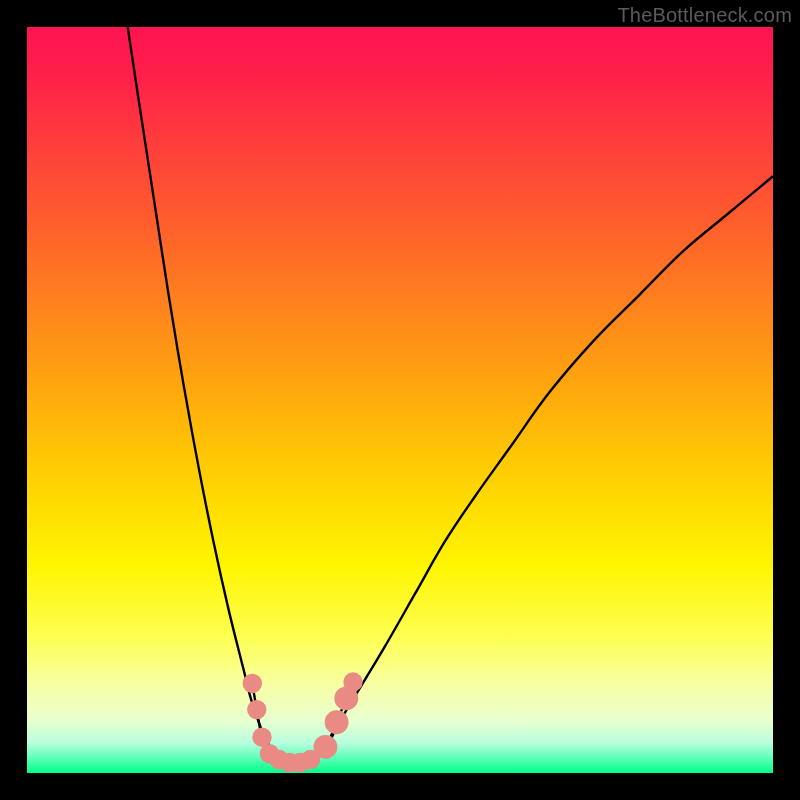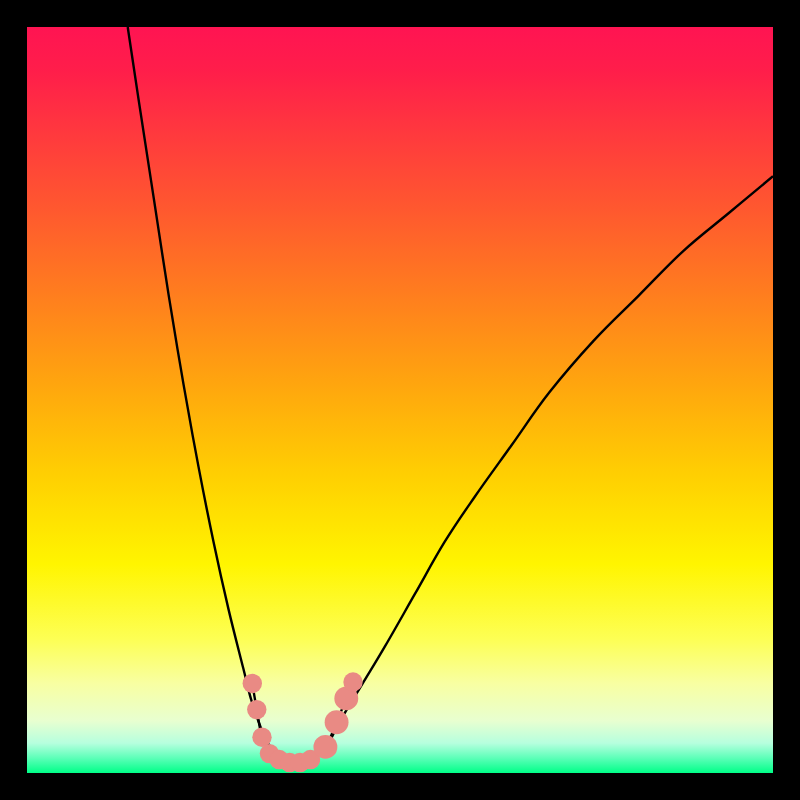--- a/index.html
+++ b/index.html
@@ -77,13 +77,14 @@
           <circle cx="262.59" cy="735.56" r="9.70" fill="#e98a84" stroke="#e98a84" stroke-width="0"></circle>
           <circle cx="273.04" cy="735.56" r="9.70" fill="#e98a84" stroke="#e98a84" stroke-width="0"></circle>
           <circle cx="283.48" cy="732.57" r="9.70" fill="#e98a84" stroke="#e98a84" stroke-width="0"></circle>
           <circle cx="298.40" cy="719.89" r="11.94" fill="#e98a84" stroke="#e98a84" stroke-width="0"></circle>
           <circle cx="309.59" cy="695.27" r="11.94" fill="#e98a84" stroke="#e98a84" stroke-width="0"></circle>
           <circle cx="319.29" cy="671.40" r="11.94" fill="#e98a84" stroke="#e98a84" stroke-width="0"></circle>
           <circle cx="326.00" cy="654.99" r="9.70" fill="#e98a84" stroke="#e98a84" stroke-width="0"></circle>
         </g>
     </svg>
   </div>
+  <div class="watermark">TheBottleneck.com</div>
 </div>
 
 </body></html>

